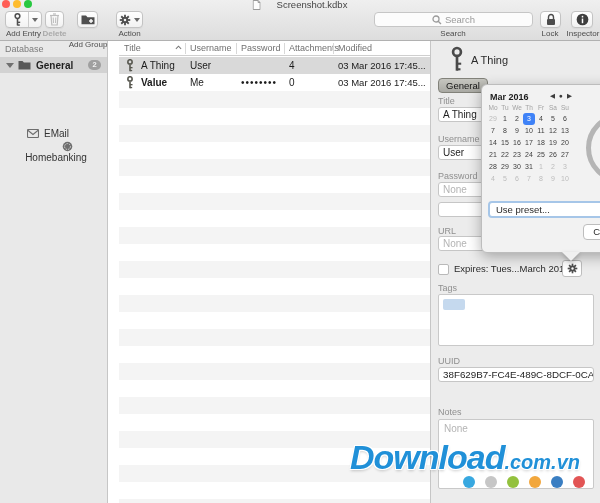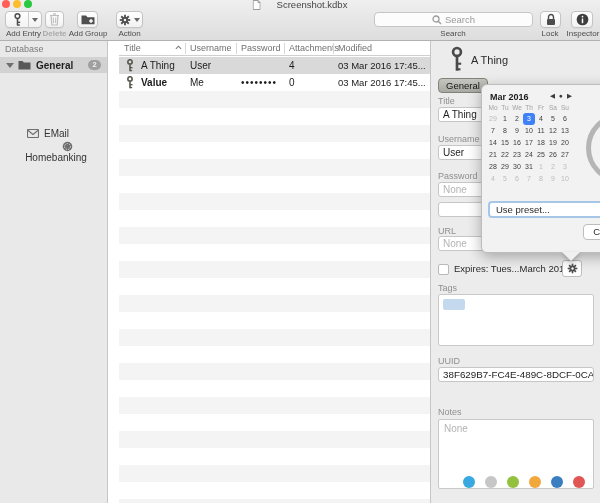--- a/index.html
+++ b/index.html
@@ -146,21 +146,21 @@
     </div>
     <div class="tlabel disabled" style="left:36px;width:37px;">Delete</div>
 
     <div class="tbtn" style="left:77px;width:21px;">
       <svg width="14" height="11" viewBox="0 0 14 11">
         <path d="M0.5,1.5 h4.5 l1.5,1.7 h7 v7 h-13 z" fill="#4f4f4f"></path>
         <line x1="10" y1="5" x2="10" y2="9" stroke="#fff" stroke-width="1.4"></line>
         <line x1="8" y1="7" x2="12" y2="7" stroke="#fff" stroke-width="1.4"></line>
       </svg>
     </div>
-    <div class="tlabel" style="left:66px;width:44px;">Add Group</div>
+    <div class="tlabel" style="left:66px;width:44px;margin-top:11px;">Add Group</div>
 
     <div class="tbtn" style="left:116px;width:27px;gap:3px;">
       <svg width="12" height="12" viewBox="-8 -8 16 16">
         <g stroke="#4f4f4f" stroke-width="2.4">
           <line x1="0" y1="-7" x2="0" y2="7"></line>
             <line x1="-7" y1="0" x2="7" y2="0"></line>
           <line x1="-5" y1="-5" x2="5" y2="5"></line>
             <line x1="-5" y1="5" x2="5" y2="-5"></line>
         </g>
         <circle r="4.2" fill="#4f4f4f"></circle>
@@ -392,20 +392,23 @@
         <span class="cal-day muted">8</span>
         <span class="cal-day muted">9</span>
         <span class="cal-day muted">10</span>
       </div>
     <div class="icon-ring"></div>
     <div class="use-preset">Use preset...</div>
     <div class="cancel-btn">Cancel</div>
   </div>
   <div class="pop-arrow"></div>
 
+  <div class="watermark">
+    <span class="wm-main">Download</span><span class="wm-suffix">.com.vn</span>
+  </div>
   <div class="wm-dots">
       <span class="wm-dot" style="background: rgb(56, 168, 224);"></span>
       <span class="wm-dot" style="background: rgb(198, 198, 198);"></span>
       <span class="wm-dot" style="background: rgb(147, 193, 62);"></span>
       <span class="wm-dot" style="background: rgb(242, 167, 61);"></span>
       <span class="wm-dot" style="background: rgb(58, 126, 194);"></span>
       <span class="wm-dot" style="background: rgb(226, 85, 85);"></span>
     </div>
 
 </div>

